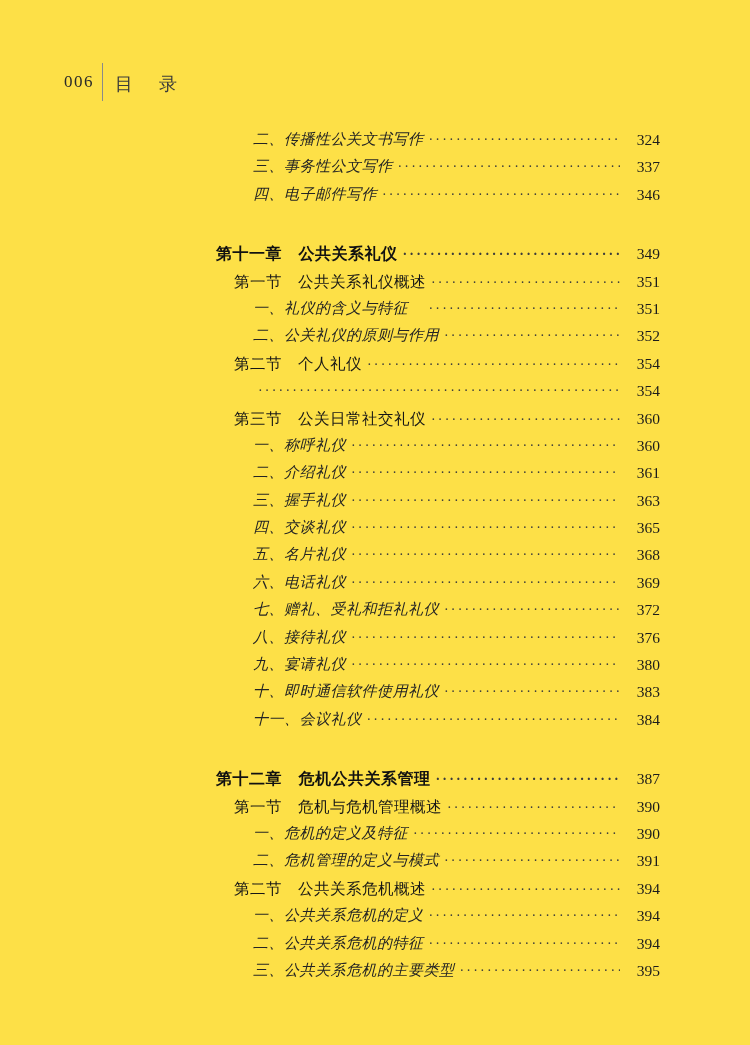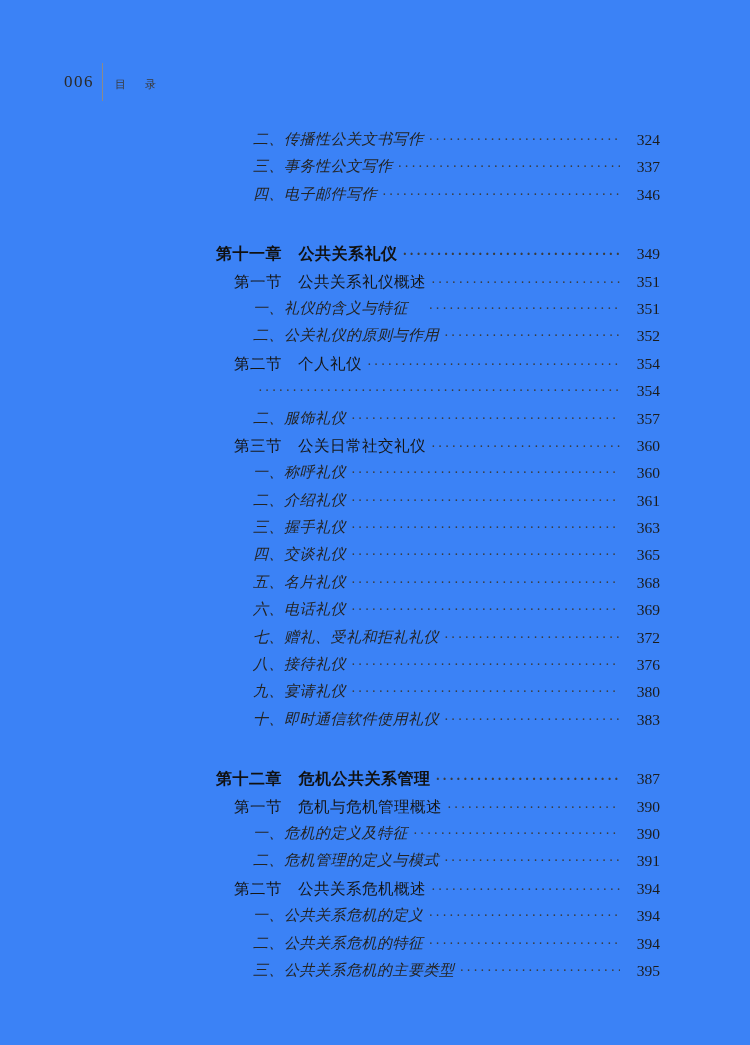--- a/index.html
+++ b/index.html
@@ -5,21 +5,21 @@
   html, body {
     margin: 0;
     padding: 0;
     background: #e8e8e8;
   }
   .page {
     position: relative;
     width: 750px;
     height: 1045px;
     margin: 0 auto;
-    background: #3b82f6;
+    background: #fde047;
     overflow: hidden;
     color: #1f1f1f;
     font-family: "Liberation Serif", "DejaVu Serif", serif;
   }
   
   .page-header {
     position: absolute;
     top: 62px;
     left: 64px;
     display: flex;
@@ -33,21 +33,21 @@
     color: #2a2a2a;
   }
   .header-rule {
     display: inline-block;
     width: 1px;
     height: 38px;
     background: #8a8a8a;
     margin: 0 12px 0 8px;
   }
   .running-title {
-    font-size: 11px;
+    font-size: 18px;
     letter-spacing: 4px;
     color: #3a3a3a;
     padding-top: 4px;
   }
   
   .toc {
     position: absolute;
     top: 126px;
     left: 216px;
     right: 90px;
@@ -157,25 +157,20 @@
     </div>
       <div class="row lvl1">
       <span class="t">第二节　个人礼仪</span>
       <span class="dots"></span>
       <span class="pg">354</span>
     </div>
       <div class="row lvl2">
       <span class="dots"></span>
       <span class="pg">354</span>
     </div>
-      <div class="row lvl2">
-      <span class="t">二、服饰礼仪</span>
-      <span class="dots"></span>
-      <span class="pg">357</span>
-    </div>
       <div class="row lvl1">
       <span class="t">第三节　公关日常社交礼仪</span>
       <span class="dots"></span>
       <span class="pg">360</span>
     </div>
       <div class="row lvl2">
       <span class="t">一、称呼礼仪</span>
       <span class="dots"></span>
       <span class="pg">360</span>
     </div>
@@ -216,20 +211,25 @@
     </div>
       <div class="row lvl2">
       <span class="t">九、宴请礼仪</span>
       <span class="dots"></span>
       <span class="pg">380</span>
     </div>
       <div class="row lvl2">
       <span class="t">十、即时通信软件使用礼仪</span>
       <span class="dots"></span>
       <span class="pg">383</span>
+    </div>
+      <div class="row lvl2">
+      <span class="t">十一、会议礼仪</span>
+      <span class="dots"></span>
+      <span class="pg">384</span>
     </div>
       <div class="row lvl0">
       <span class="t">第十二章　危机公共关系管理</span>
       <span class="dots"></span>
       <span class="pg">387</span>
     </div>
       <div class="row lvl1">
       <span class="t">第一节　危机与危机管理概述</span>
       <span class="dots"></span>
       <span class="pg">390</span>

